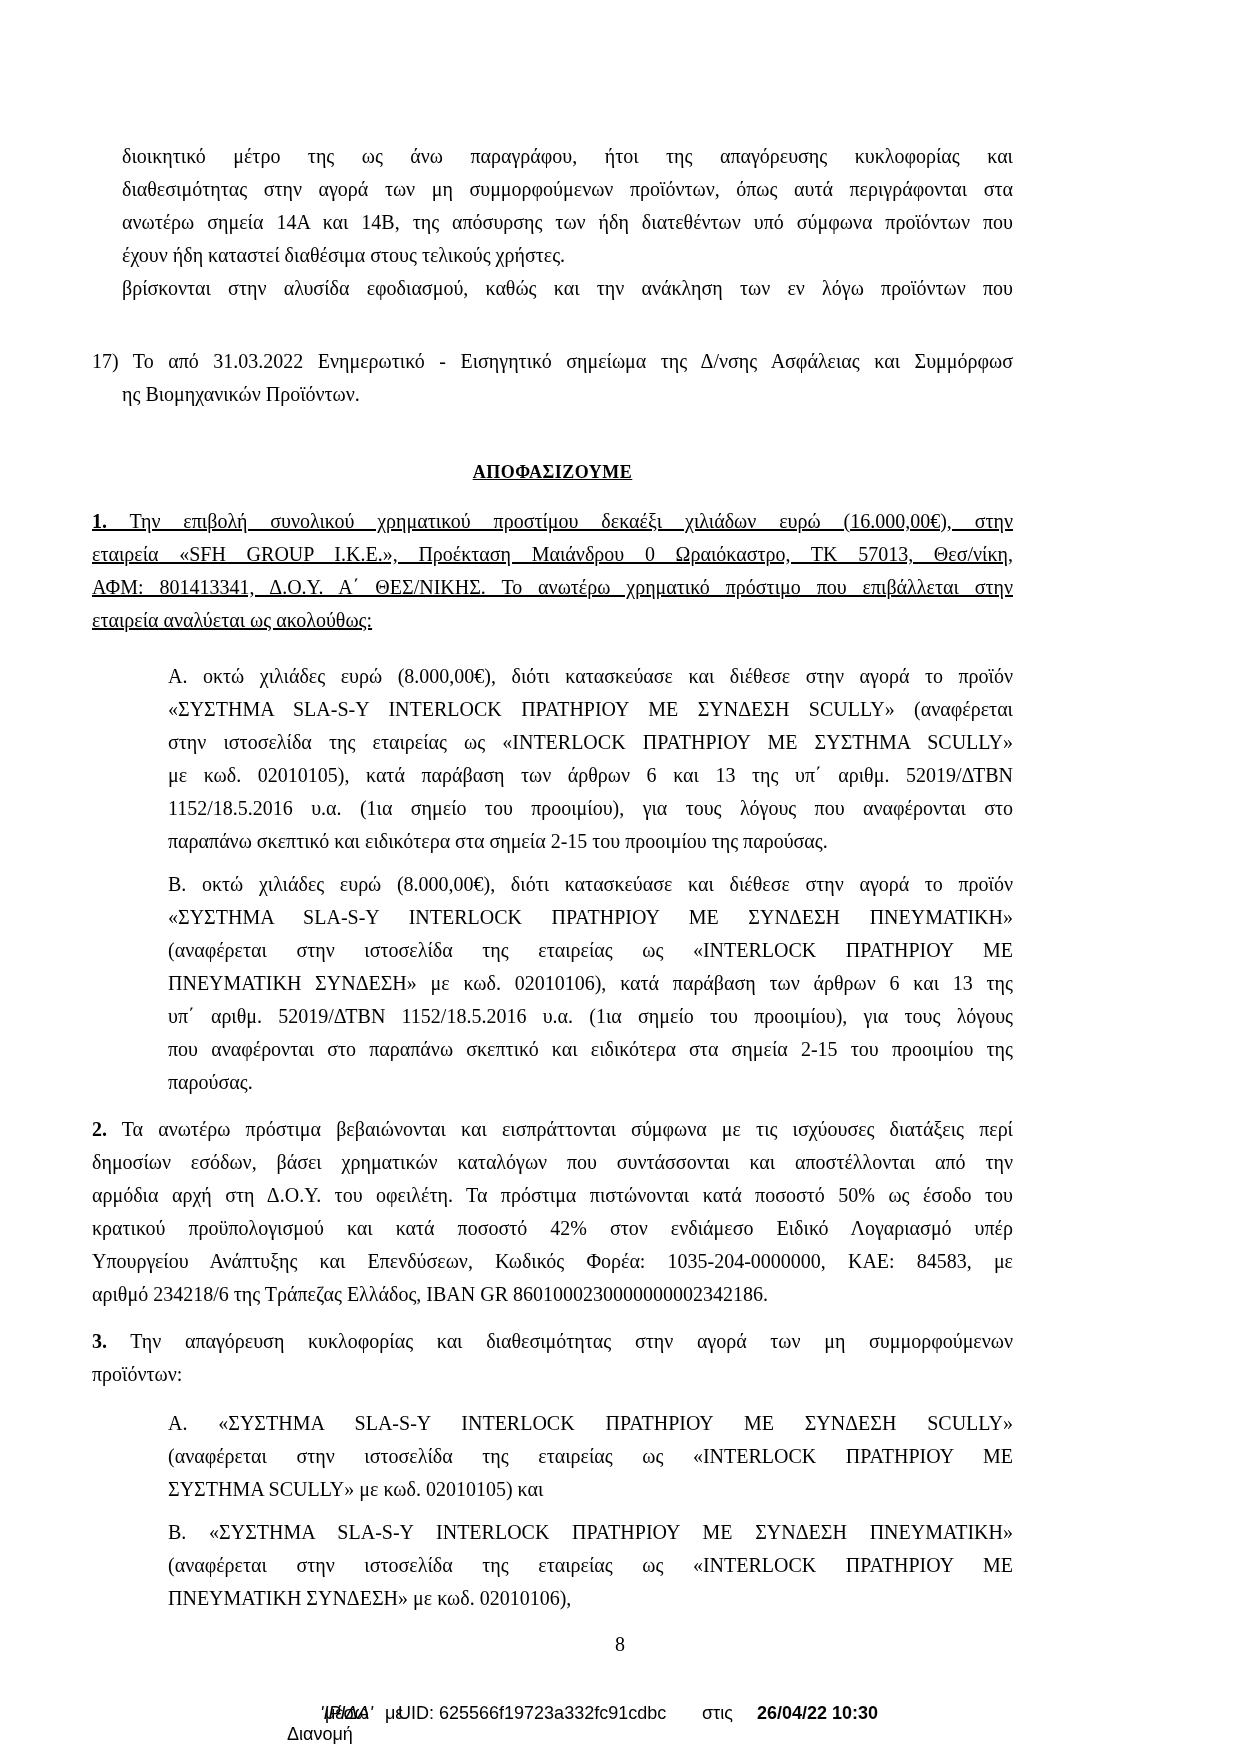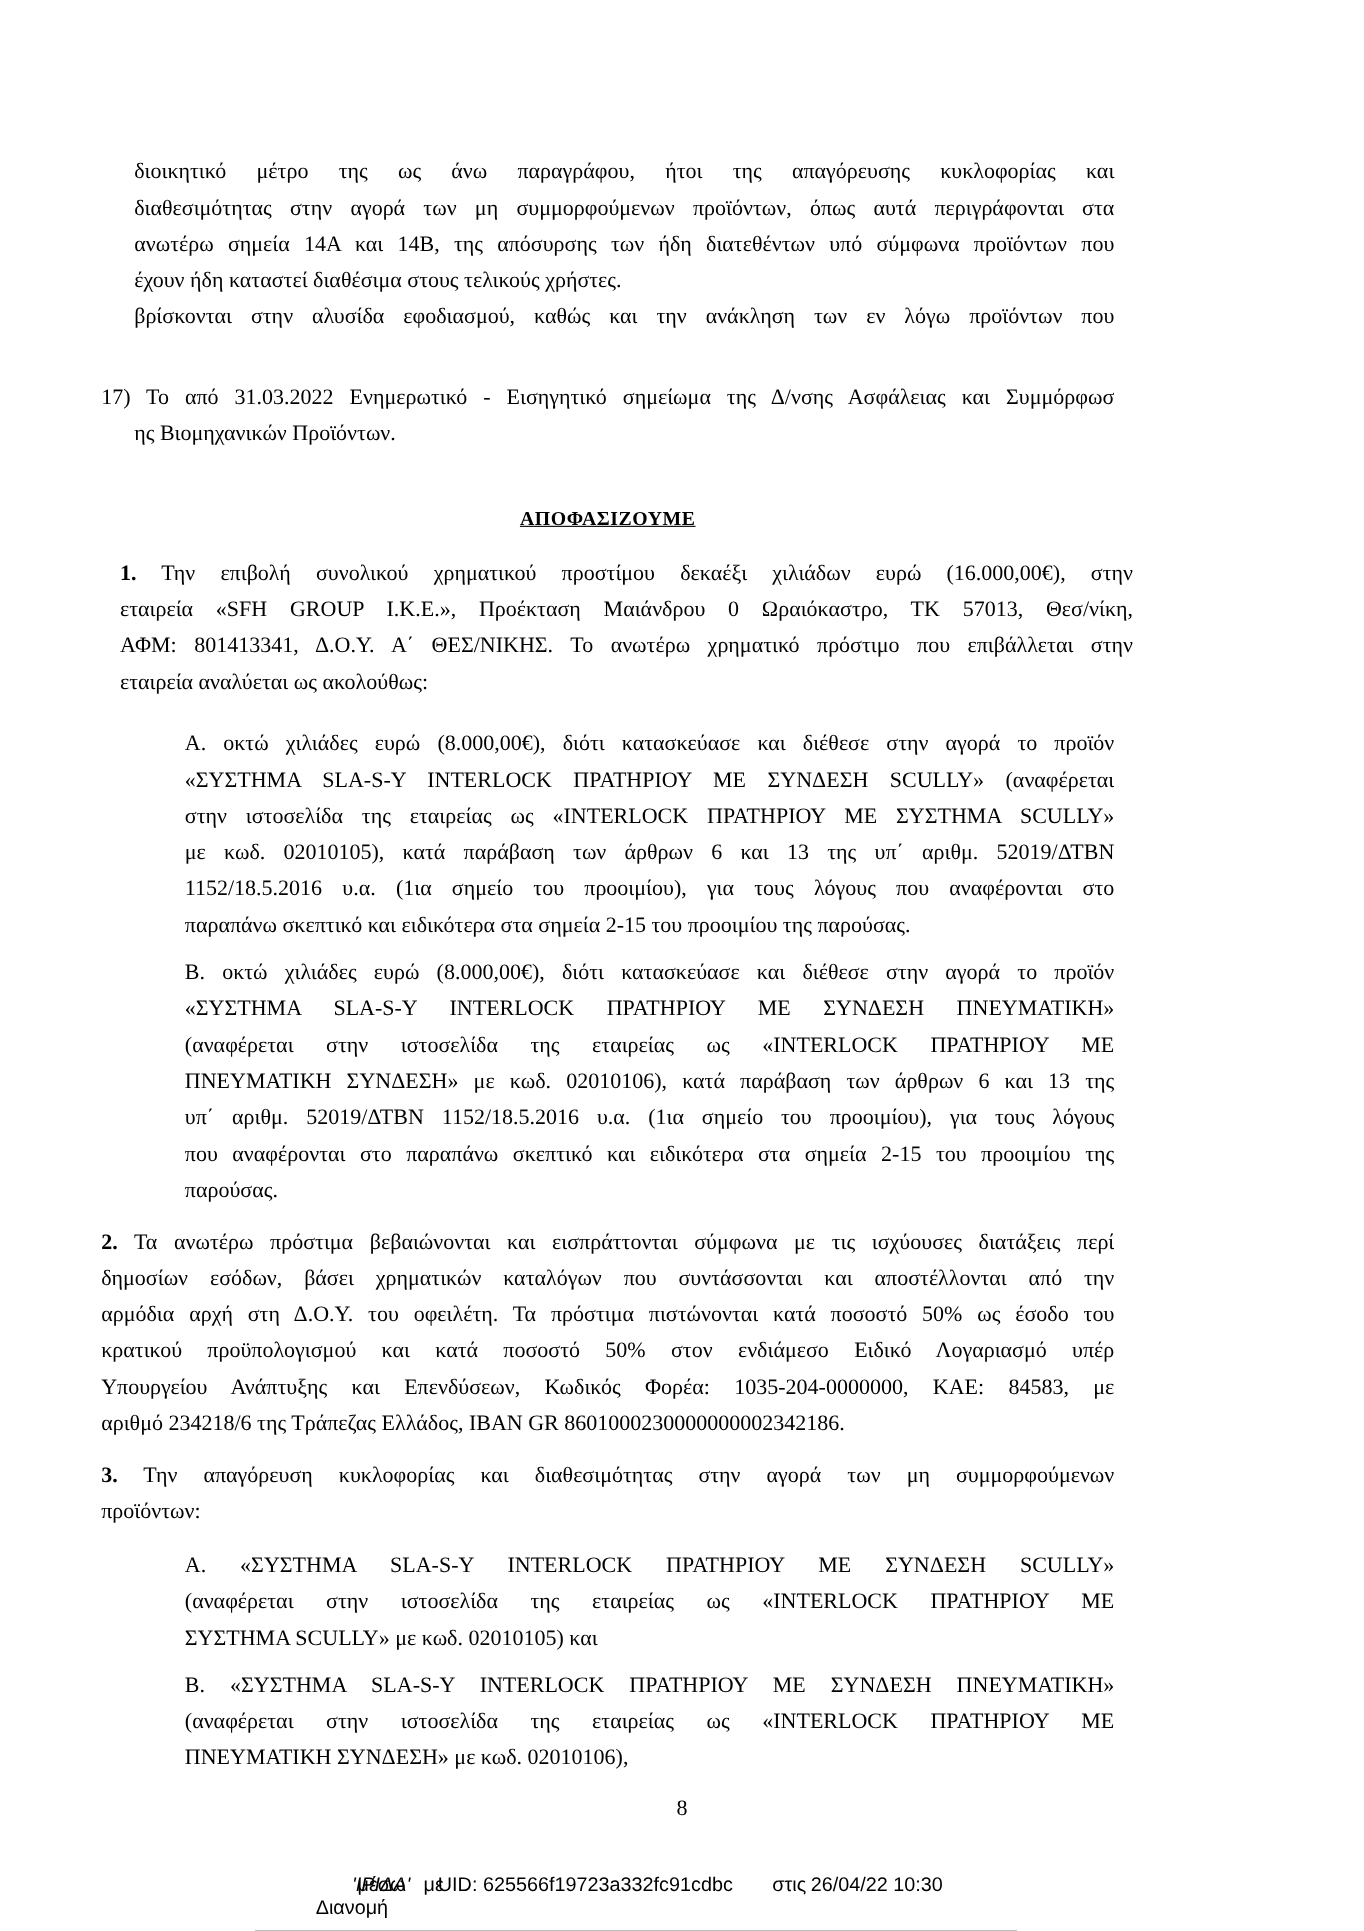--- a/index.html
+++ b/index.html
@@ -49,21 +49,21 @@
 
   <div class="para" style="top:345px;left:92px;width:921px;">
       <div class="line">17) Το από 31.03.2022 Ενημερωτικό - Εισηγητικό σημείωμα της Δ/νσης Ασφάλειας και Συμμόρφωσ</div>
       <div class="line last" style="padding-left: 30px;">ης Βιομηχανικών Προϊόντων.</div>
     </div>
 
   <div class="heading-row" style="top:455px;left:92px;width:921px;">
     <span class="heading">ΑΠΟΦΑΣΙΖΟΥΜΕ</span>
   </div>
 
-  <div class="para" style="top:505px;left:109px;width:921px;">
+  <div class="para" style="top:505px;left:92px;width:921px;text-decoration:underline;">
       <div class="line"><b>1.</b> Την επιβολή συνολικού χρηματικού προστίμου δεκαέξι χιλιάδων ευρώ (16.000,00€), στην</div>
       <div class="line">εταιρεία «SFH GROUP Ι.Κ.Ε.», Προέκταση Μαιάνδρου 0 Ωραιόκαστρο, ΤΚ 57013, Θεσ/νίκη,</div>
       <div class="line">ΑΦΜ: 801413341, Δ.Ο.Υ. Α΄ ΘΕΣ/ΝΙΚΗΣ. Το ανωτέρω χρηματικό πρόστιμο που επιβάλλεται στην</div>
       <div class="line last">εταιρεία αναλύεται ως ακολούθως:</div>
     </div>
 
   <div class="para" style="top:660px;left:168px;width:845px;">
       <div class="line">Α. οκτώ χιλιάδες ευρώ (8.000,00€), διότι κατασκεύασε και διέθεσε στην αγορά το προϊόν</div>
       <div class="line">«ΣΥΣΤΗΜΑ SLA-S-Y INTERLOCK ΠΡΑΤΗΡΙΟΥ ΜΕ ΣΥΝΔΕΣΗ SCULLY» (αναφέρεται</div>
       <div class="line">στην ιστοσελίδα της εταιρείας ως «INTERLOCK ΠΡΑΤΗΡΙΟΥ ΜΕ ΣΥΣΤΗΜΑ SCULLY»</div>
@@ -79,21 +79,21 @@
       <div class="line">ΠΝΕΥΜΑΤΙΚΗ ΣΥΝΔΕΣΗ» με κωδ. 02010106), κατά παράβαση των άρθρων 6 και 13 της</div>
       <div class="line">υπ΄ αριθμ. 52019/ΔΤΒΝ 1152/18.5.2016 υ.α. (1ια σημείο του προοιμίου), για τους λόγους</div>
       <div class="line">που αναφέρονται στο παραπάνω σκεπτικό και ειδικότερα στα σημεία 2-15 του προοιμίου της</div>
       <div class="line last">παρούσας.</div>
     </div>
 
   <div class="para" style="top:1113px;left:92px;width:921px;">
       <div class="line"><b>2.</b> Τα ανωτέρω πρόστιμα βεβαιώνονται και εισπράττονται σύμφωνα με τις ισχύουσες διατάξεις περί</div>
       <div class="line">δημοσίων εσόδων, βάσει χρηματικών καταλόγων που συντάσσονται και αποστέλλονται από την</div>
       <div class="line">αρμόδια αρχή στη Δ.Ο.Υ. του οφειλέτη. Τα πρόστιμα πιστώνονται κατά ποσοστό 50% ως έσοδο του</div>
-      <div class="line">κρατικού προϋπολογισμού και κατά ποσοστό 50% στον ενδιάμεσο Ειδικό Λογαριασμό υπέρ</div>
+      <div class="line">κρατικού προϋπολογισμού και κατά ποσοστό 42% στον ενδιάμεσο Ειδικό Λογαριασμό υπέρ</div>
       <div class="line">Υπουργείου Ανάπτυξης και Επενδύσεων, Κωδικός Φορέα: 1035-204-0000000, ΚΑΕ: 84583, με</div>
       <div class="line last">αριθμό 234218/6 της Τράπεζας Ελλάδος, IBAN GR 8601000230000000002342186.</div>
     </div>
 
   <div class="para" style="top:1325px;left:92px;width:921px;">
       <div class="line"><b>3.</b> Την απαγόρευση κυκλοφορίας και διαθεσιμότητας στην αγορά των μη συμμορφούμενων</div>
       <div class="line last">προϊόντων:</div>
     </div>
 
   <div class="para" style="top:1407px;left:168px;width:845px;">
@@ -110,16 +110,16 @@
 
   <div class="pagenum" style="top:1628px;">8</div>
 
   <div class="stamp" style="top:1701px;">
     <span style="left:287px;margin-top:21px;">Διανομή</span>
     <span style="left:325px;">μέσω</span>
     <span style="left:320px;font-style:italic;">'ΙΡΙΔΑ'</span>
     <span style="left:385px;">με</span>
     <span style="left:398px;">UID: 625566f19723a332fc91cdbc</span>
     <span style="left:702px;">στις</span>
-    <span style="left:737px;">26/04/22 10:30</span>
+    <span style="left:757px;font-weight:bold;">26/04/22 10:30</span>
   </div>
 
 </div>
 
 </body></html>

